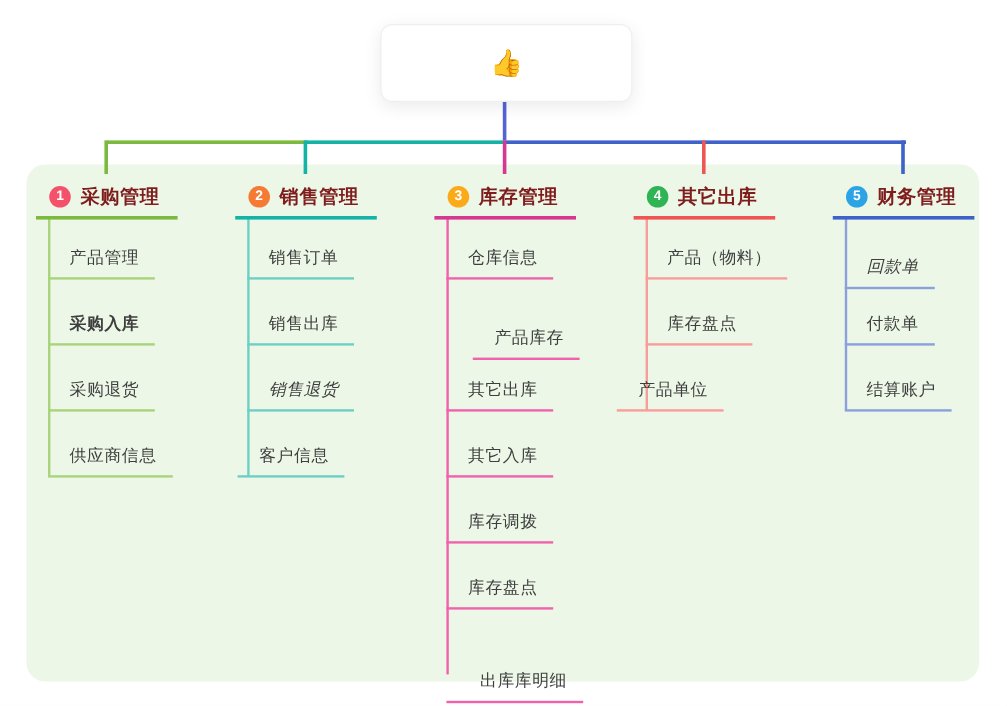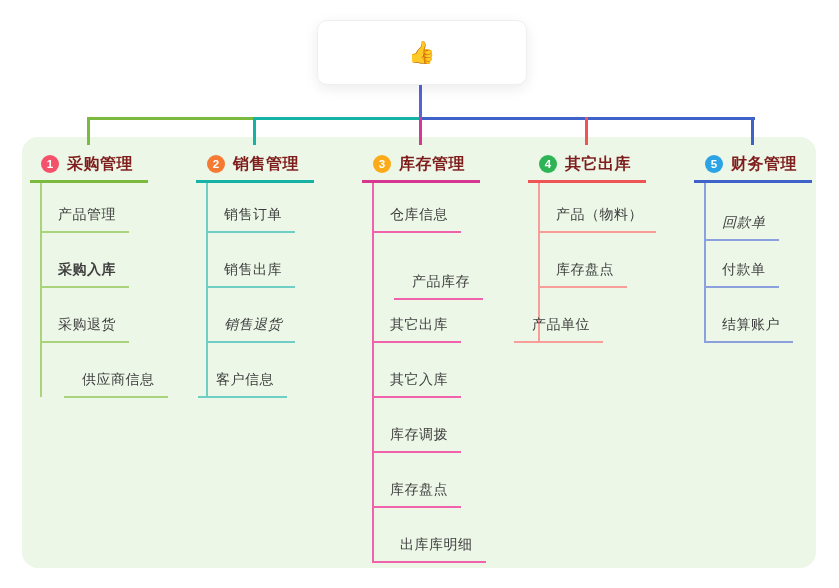--- a/index.html
+++ b/index.html
@@ -55,21 +55,21 @@
   <div id="branches">
   <div class="branch">
     <div class="branch-header" style="left: 30px; top: 150px; border-bottom-color: rgb(124, 185, 63);">
       <span class="badge" style="background: rgb(244, 81, 107);">1</span>
       <span class="branch-label">采购管理</span>
     </div>
     <div class="vline" style="left: 40px; top: 180px; height: 217px; background: rgb(169, 212, 123);"></div>
   <div class="child" style="left: 40px; top: 206px; border-bottom-color: rgb(169, 212, 123);"><span>产品管理</span></div>
         <div class="child" style="left: 40px; top: 261px; border-bottom-color: rgb(169, 212, 123); font-weight: bold;"><span>采购入库</span></div>
         <div class="child" style="left: 40px; top: 316px; border-bottom-color: rgb(169, 212, 123);"><span>采购退货</span></div>
-        <div class="child" style="left: 40px; top: 371px; border-bottom-color: rgb(169, 212, 123); margin-left: 24px;"><span>供应商信息</span></div>
+        <div class="child" style="left: 40px; top: 371px; border-bottom-color: rgb(169, 212, 123);"><span>供应商信息</span></div>
       </div>
 
   <div class="branch">
     <div class="branch-header" style="left: 196px; top: 150px; border-bottom-color: rgb(20, 179, 166);">
       <span class="badge" style="background: rgb(245, 122, 51);">2</span>
       <span class="branch-label">销售管理</span>
     </div>
     <div class="vline" style="left: 206px; top: 180px; height: 217px; background: rgb(111, 207, 197);"></div>
   <div class="child" style="left: 206px; top: 206px; border-bottom-color: rgb(111, 207, 197);"><span>销售订单</span></div>
         <div class="child" style="left: 206px; top: 261px; border-bottom-color: rgb(111, 207, 197);"><span>销售出库</span></div>
@@ -82,21 +82,21 @@
       <span class="badge" style="background: rgb(251, 171, 25);">3</span>
       <span class="branch-label">库存管理</span>
     </div>
     <div class="vline" style="left: 372px; top: 180px; height: 382px; background: rgb(240, 99, 172);"></div>
   <div class="child" style="left: 372px; top: 206px; border-bottom-color: rgb(240, 99, 172); font-family: Liberation Serif, serif;"><span>仓库信息</span></div>
         <div class="child" style="left: 394px; top: 261px; border-bottom-color: rgb(240, 99, 172); margin-top: 12px;"><span>产品库存</span></div>
         <div class="child" style="left: 372px; top: 316px; border-bottom-color: rgb(240, 99, 172);"><span>其它出库</span></div>
         <div class="child" style="left: 372px; top: 371px; border-bottom-color: rgb(240, 99, 172);"><span>其它入库</span></div>
         <div class="child" style="left: 372px; top: 426px; border-bottom-color: rgb(240, 99, 172);"><span>库存调拨</span></div>
         <div class="child" style="left: 372px; top: 481px; border-bottom-color: rgb(240, 99, 172);"><span>库存盘点</span></div>
-        <div class="child" style="left: 372px; top: 536px; border-bottom-color: rgb(240, 99, 172); padding-left: 28px;"><span>出库库明细</span></div>
+        <div class="child" style="left: 372px; top: 559px; border-bottom-color: rgb(240, 99, 172); padding-left: 28px;"><span>出库库明细</span></div>
       </div>
 
   <div class="branch">
     <div class="branch-header" style="left: 528px; top: 150px; border-bottom-color: rgb(240, 85, 85);">
       <span class="badge" style="background: rgb(46, 180, 84);">4</span>
       <span class="branch-label">其它出库</span>
     </div>
     <div class="vline" style="left: 538px; top: 180px; height: 162px; background: rgb(248, 157, 153);"></div>
   <div class="child" style="left: 538px; top: 206px; border-bottom-color: rgb(248, 157, 153);"><span>产品（物料）</span></div>
         <div class="child" style="left: 538px; top: 261px; border-bottom-color: rgb(248, 157, 153);"><span>库存盘点</span></div>

